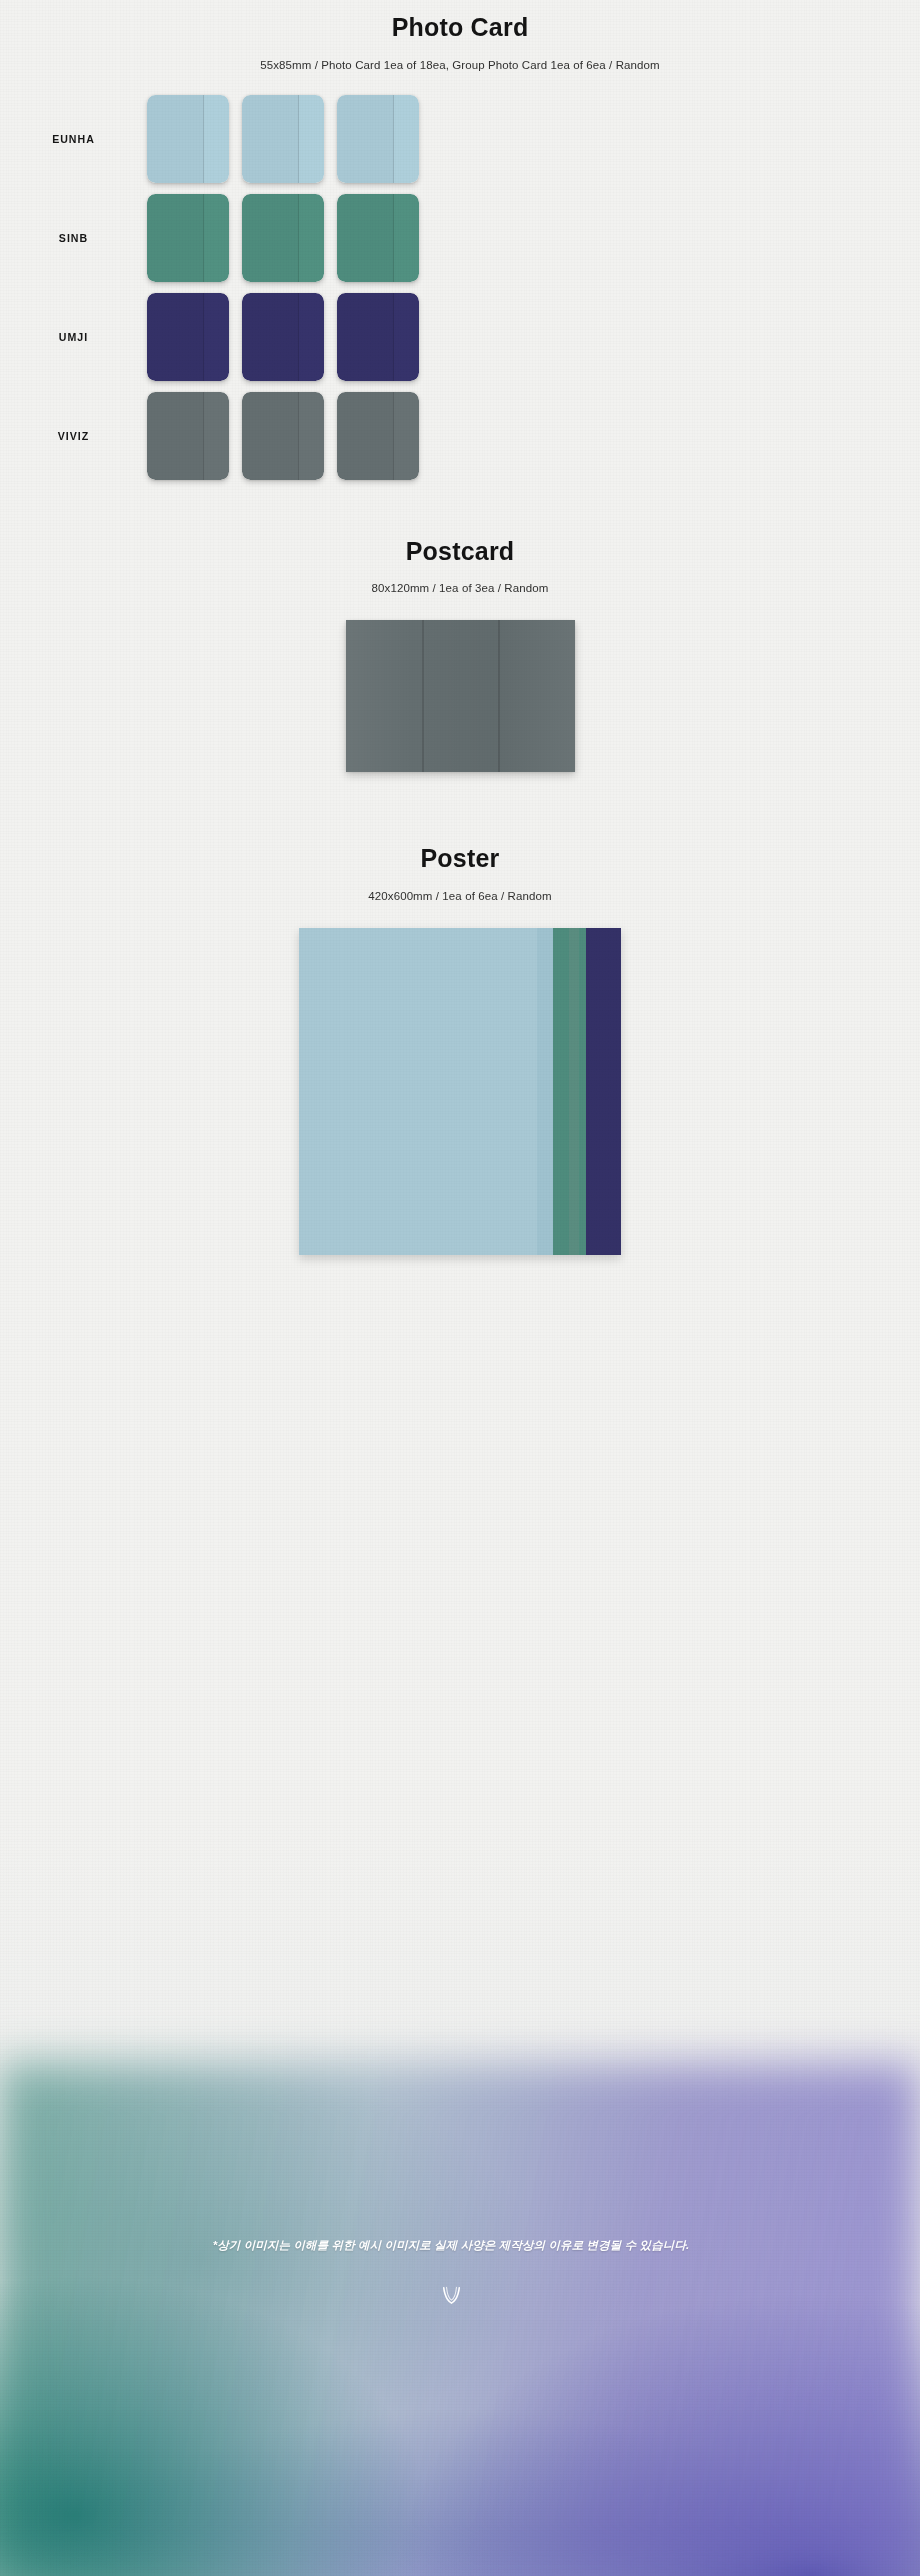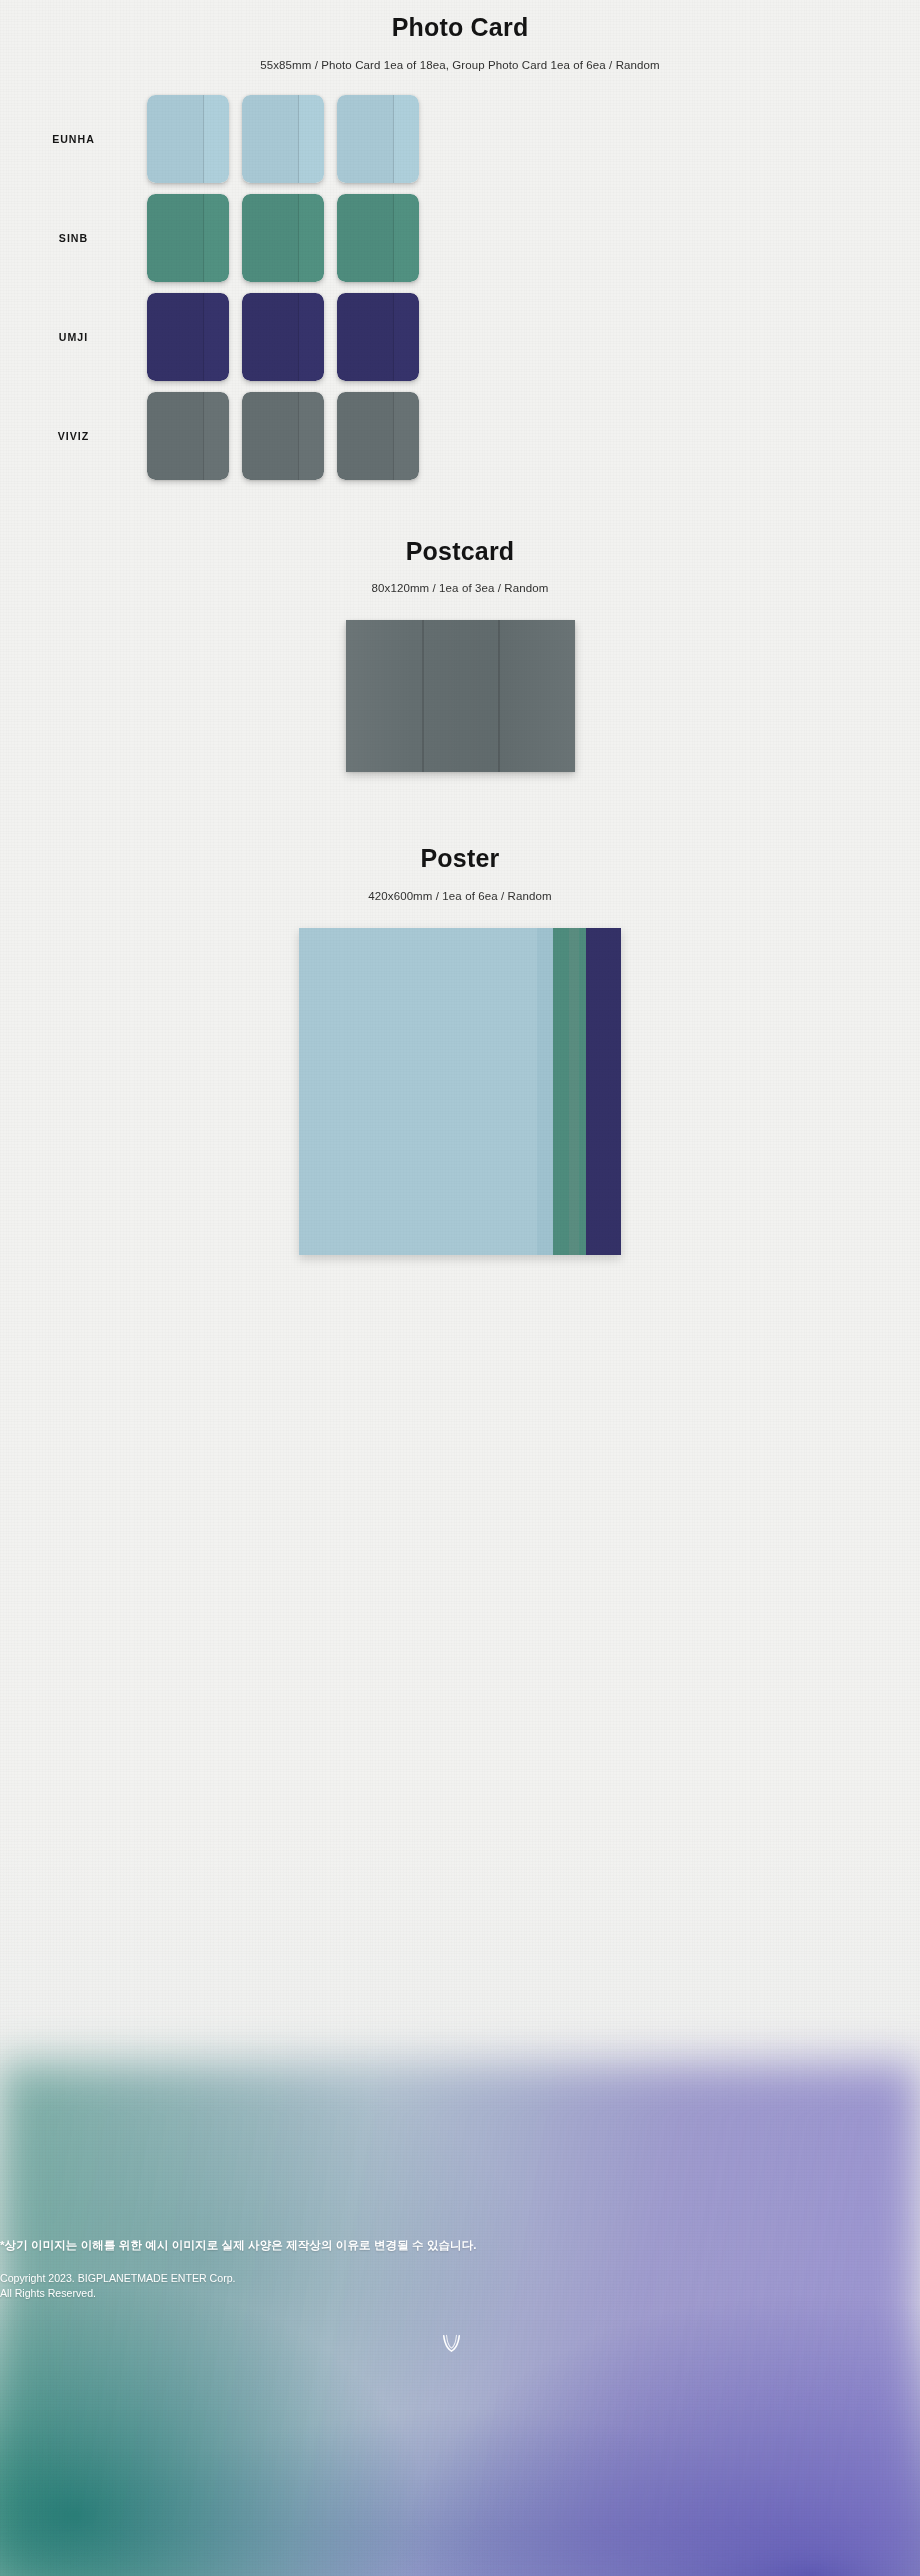--- a/index.html
+++ b/index.html
@@ -174,21 +174,23 @@
     overflow:hidden;
     display:flex;
   }
   .poster .pstripe { height:100%; }
 
   
   #footer {
     position:absolute;
     left:0; right:18px;
     top:2238px;
+    text-align:center;
     z-index:4;
+    font-style:italic;
   }
   .foot-note {
     font-size:11.5px;
     font-weight:700;
     color:#ffffff;
     letter-spacing:0.1px;
     text-shadow:0 0.9px 1.8px rgba(0,0,0,.18);
   }
   .foot-copy {
     margin-top:17.5px;
@@ -330,24 +332,20 @@
             <div class="pstripe" style="width: 2%; background: rgb(78, 140, 125);"></div>
             <div class="pstripe" style="width: 11%; background: rgb(52, 49, 103);"></div>
           </div>
       </div>
     </section>
 
   </div>
 
   <footer id="footer">
     <p class="foot-note">*상기 이미지는 이해를 위한 예시 이미지로 실제 사양은 제작상의 이유로 변경될 수 있습니다.</p>
-    <p class="foot-copy">
-      <span>Copyright 2023. BIGPLANETMADE ENTER Corp.</span><br>
-      <span>All Rights Reserved.</span>
-    </p>
     <div class="foot-logo">
       <span>
         <svg width="31" height="31" viewBox="0 0 34 34" aria-hidden="true">
           <path d="M8.5 9.5 C8.5 9.5, 9.4 22.5, 17 26.5 C24.6 22.5, 25.5 9.5, 25.5 9.5" fill="none" stroke="#ffffff" stroke-width="1.7" stroke-linecap="round" stroke-linejoin="round"></path>
           <path d="M11.6 9.0 C11.6 9.0, 12.5 20.2, 17 23.2 C21.5 20.2, 22.4 9.0, 22.4 9.0" fill="none" stroke="#ffffff" stroke-width="1.1" stroke-linecap="round" stroke-linejoin="round" opacity="0.85"></path>
         </svg>
       </span>
     </div>
   </footer>
 

